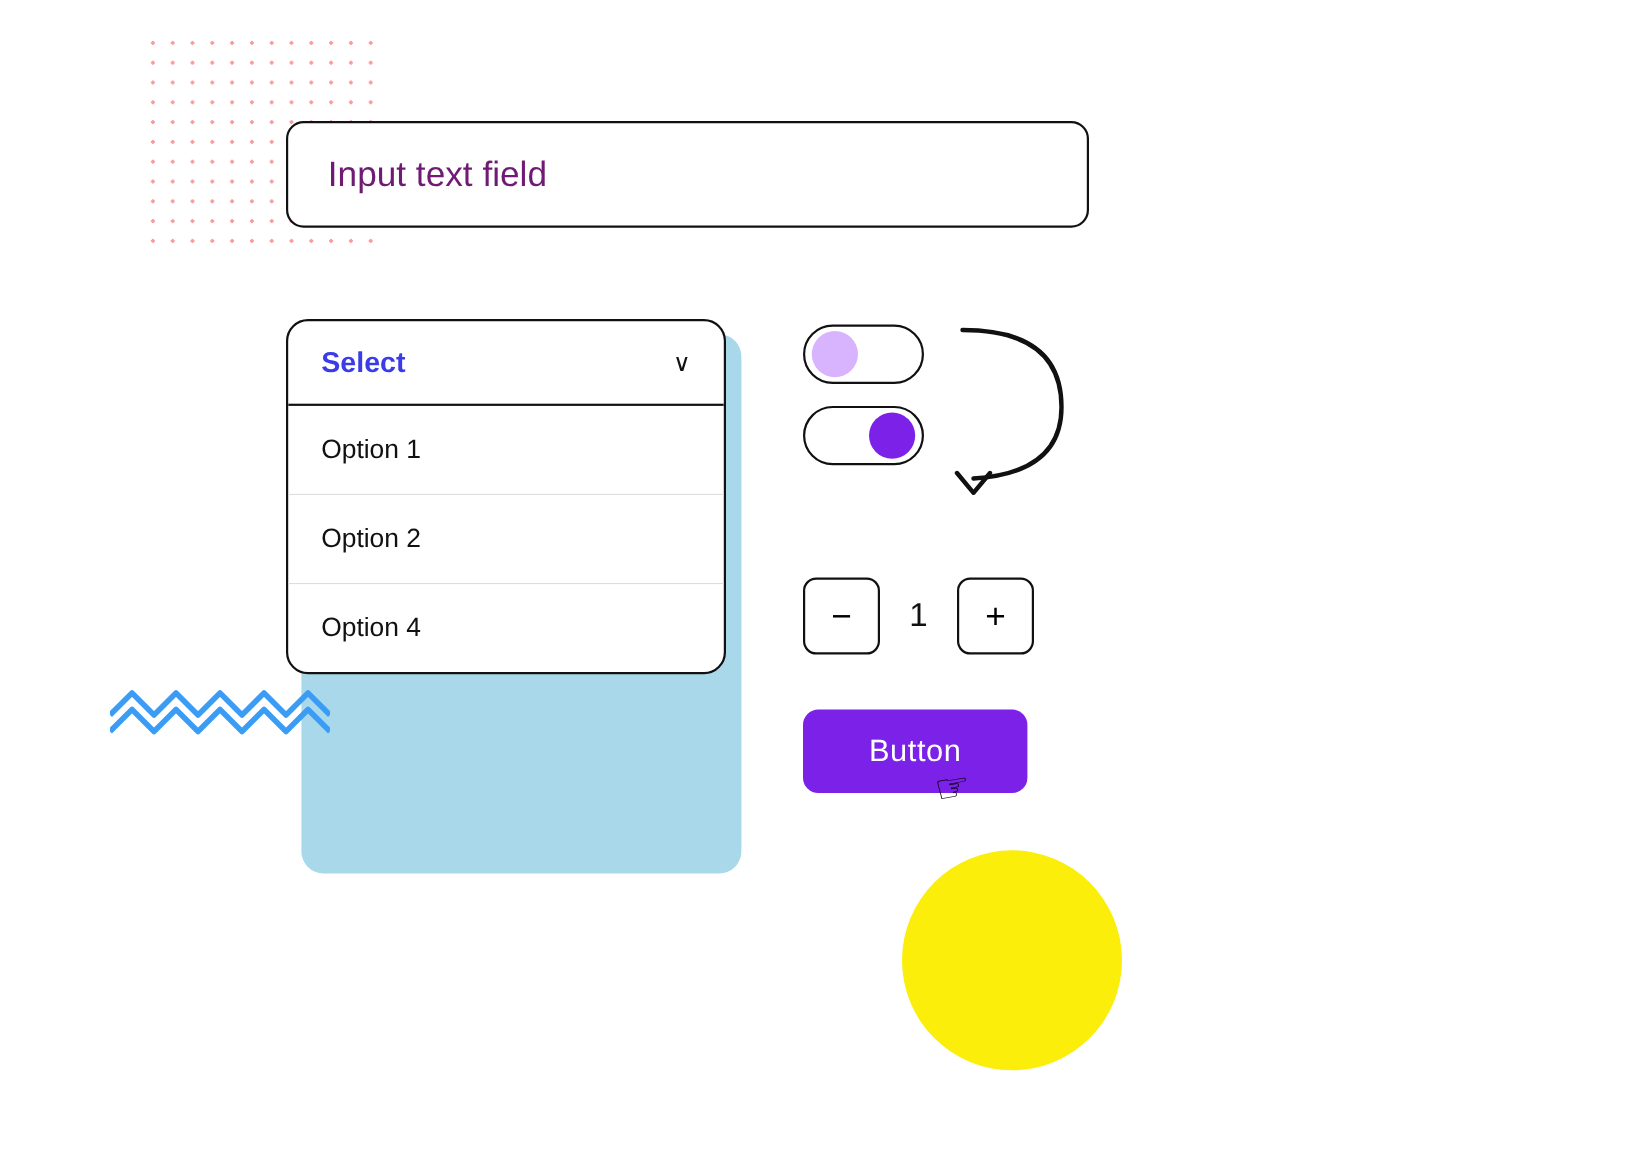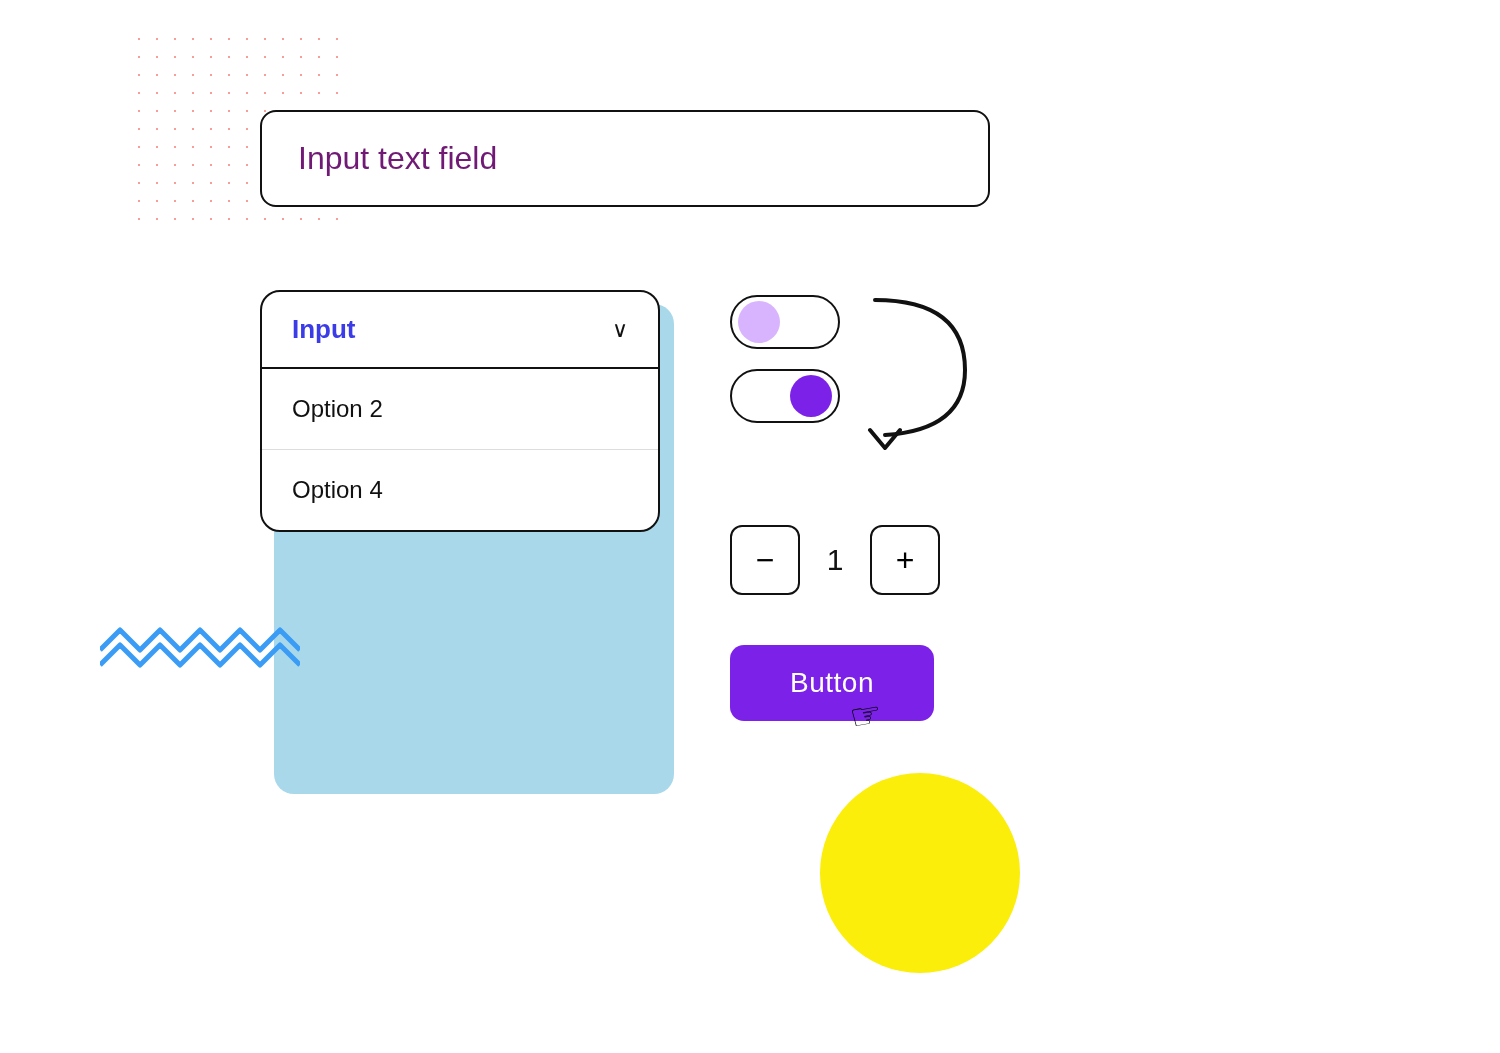--- a/index.html
+++ b/index.html
@@ -256,23 +256,24 @@
 <div class="dot-grid"></div>
 
 <div class="input-container">
   <input class="text-input" type="text" value="Input text field" style="">
 </div>
 
 <div class="select-panel-wrapper">
   <div class="select-panel-shadow"></div>
   <div class="select-panel">
     <div class="select-header">
-      <span class="select-label">Input</span>
+      <span class="select-label">Select</span>
       <span class="chevron-icon">∨</span>
     </div>
+    <div class="select-option">Option 1</div>
     <div class="select-option">Option 2</div>
     <div class="select-option">Option 4</div>
   </div>
 </div>
 
 <svg class="zigzag" viewBox="0 0 200 50" xmlns="http://www.w3.org/2000/svg">
   <polyline points="0,30 20,10 40,30 60,10 80,30 100,10 120,30 140,10 160,30 180,10 200,30" fill="none" stroke="#3b9cf5" stroke-width="5" stroke-linejoin="round"></polyline>
   <polyline points="0,45 20,25 40,45 60,25 80,45 100,25 120,45 140,25 160,45 180,25 200,45" fill="none" stroke="#3b9cf5" stroke-width="5" stroke-linejoin="round"></polyline>
 </svg>
 

